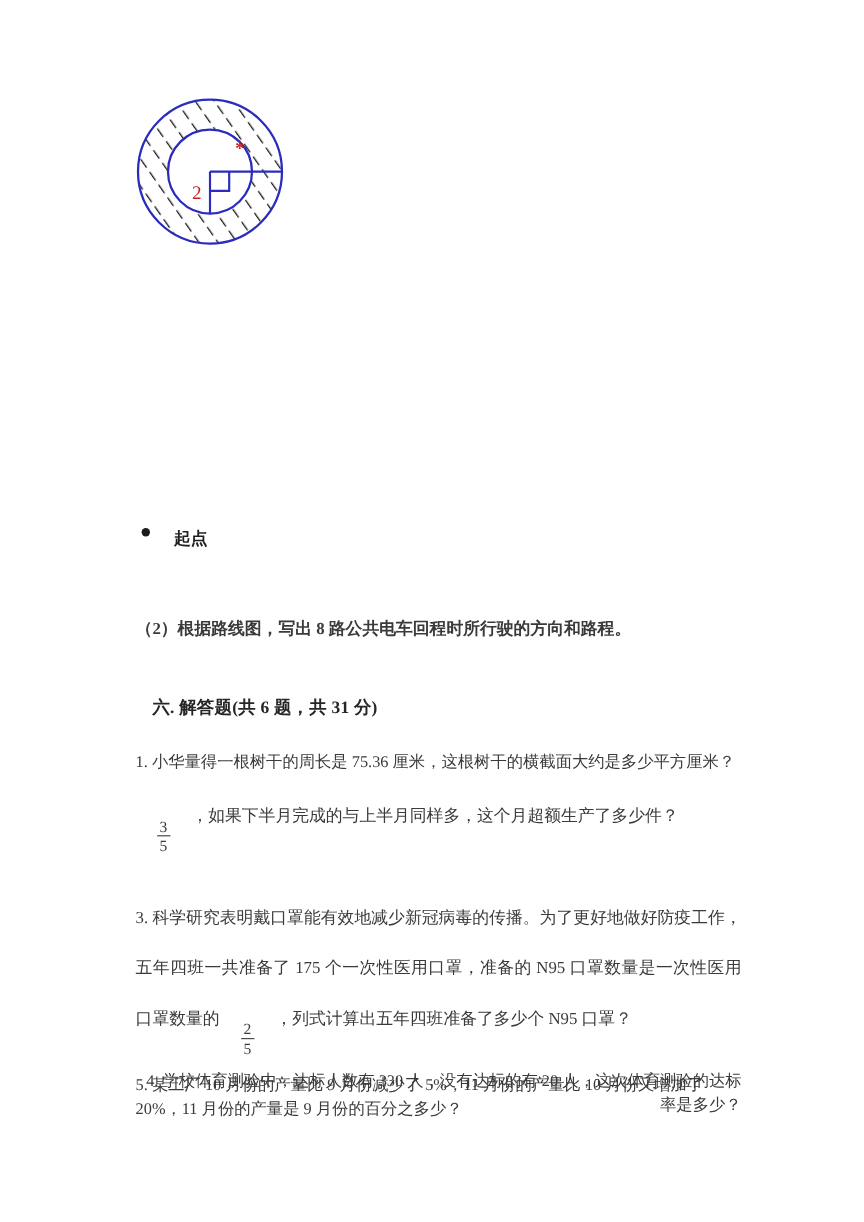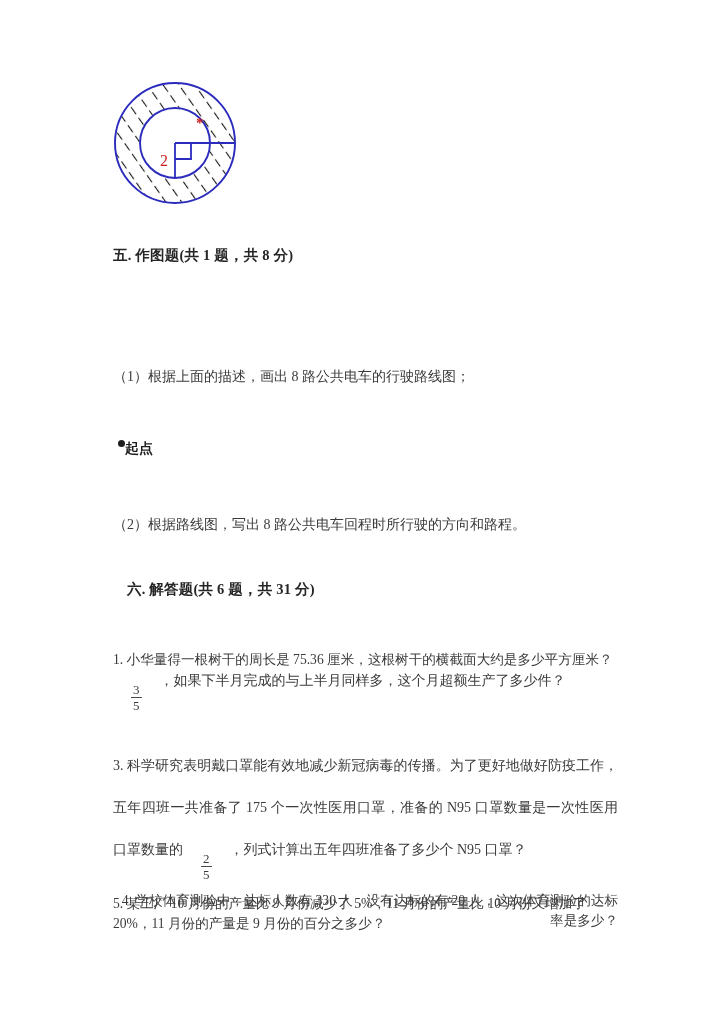--- a/index.html
+++ b/index.html
@@ -69,20 +69,21 @@
   .para-loose {
     line-height: 42px;
   }
 
   .start-point {
     position: absolute;
     left: 118px;
     top: 440px;
     display: flex;
     align-items: flex-start;
+    gap: 20px;
   }
   .start-dot {
     width: 7px;
     height: 7px;
     border-radius: 50%;
     background: #1c1c1c;
     margin-bottom: 10px;
   }
   .start-label {
     font-weight: bold;
@@ -140,35 +141,33 @@
       <line x1="65" y1="65" x2="65" y2="100" stroke="#2b2bbd" stroke-width="1.8"></line>
 
       <path d="M 65 81 L 81 81 L 81 65" fill="none" stroke="#2b2bbd" stroke-width="1.8"></path>
 
       <text x="50" y="88" font-family="Liberation Serif, serif" font-size="16" fill="#cc2222">2</text>
 
       <text x="86" y="50" font-family="Liberation Serif, serif" font-size="15" font-weight="bold" fill="#cc2222">*</text>
     </svg>
   </div>
 
-  <div class="section-heading" style="top:246px;">五. 作图题(共 1 题，共 8 分)</div>
 
 
-  <div class="para" style="top:360px;">（1）根据上面的描述，画出 8 路公共电车的行驶路线图；</div>
 
   <div class="start-point">
     <span class="start-dot"></span>
     <span class="start-label">起点</span>
   </div>
 
-  <div class="para" style="top:508px;">（2）根据路线图，写出 8 路公共电车回程时所行驶的方向和路程。</div>
+  <div class="para" style="top:508px;font-weight:bold;">（2）根据路线图，写出 8 路公共电车回程时所行驶的方向和路程。</div>
 
   <div class="section-heading" style="top:580px;margin-left:14px;">六. 解答题(共 6 题，共 31 分)</div>
 
-  <div class="para-tight" style="top:649px; line-height:22px;">1. 小华量得一根树干的周长是 75.36 厘米，这根树干的横截面大约是多少平方厘米？</div>
+  <div class="para-tight" style="top:624px; line-height:22px;">1. 小华量得一根树干的周长是 75.36 厘米，这根树干的横截面大约是多少平方厘米？</div>
 
   <div class="para para-loose" style="top:660px; width:505px;"><span class="frac">
         <span class="num">3</span>
         <span class="den">5</span>
       </span><span>，如果下半月完成的与上半月同样多，这个月超额生产了多少件？</span></div>
 
   <div class="para para-loose" style="top:745px; width:505px;"><span>3. 科学研究表明戴口罩能有效地减少新冠病毒的传播。为了更好地做好防疫工作，五年四班一共准备了 175 个一次性医用口罩，准备的 N95 口罩数量是一次性医用口罩数量的</span><span class="frac">
         <span class="num">2</span>
         <span class="den">5</span>
       </span><span>，列式计算出五年四班准备了多少个 N95 口罩？</span></div>

